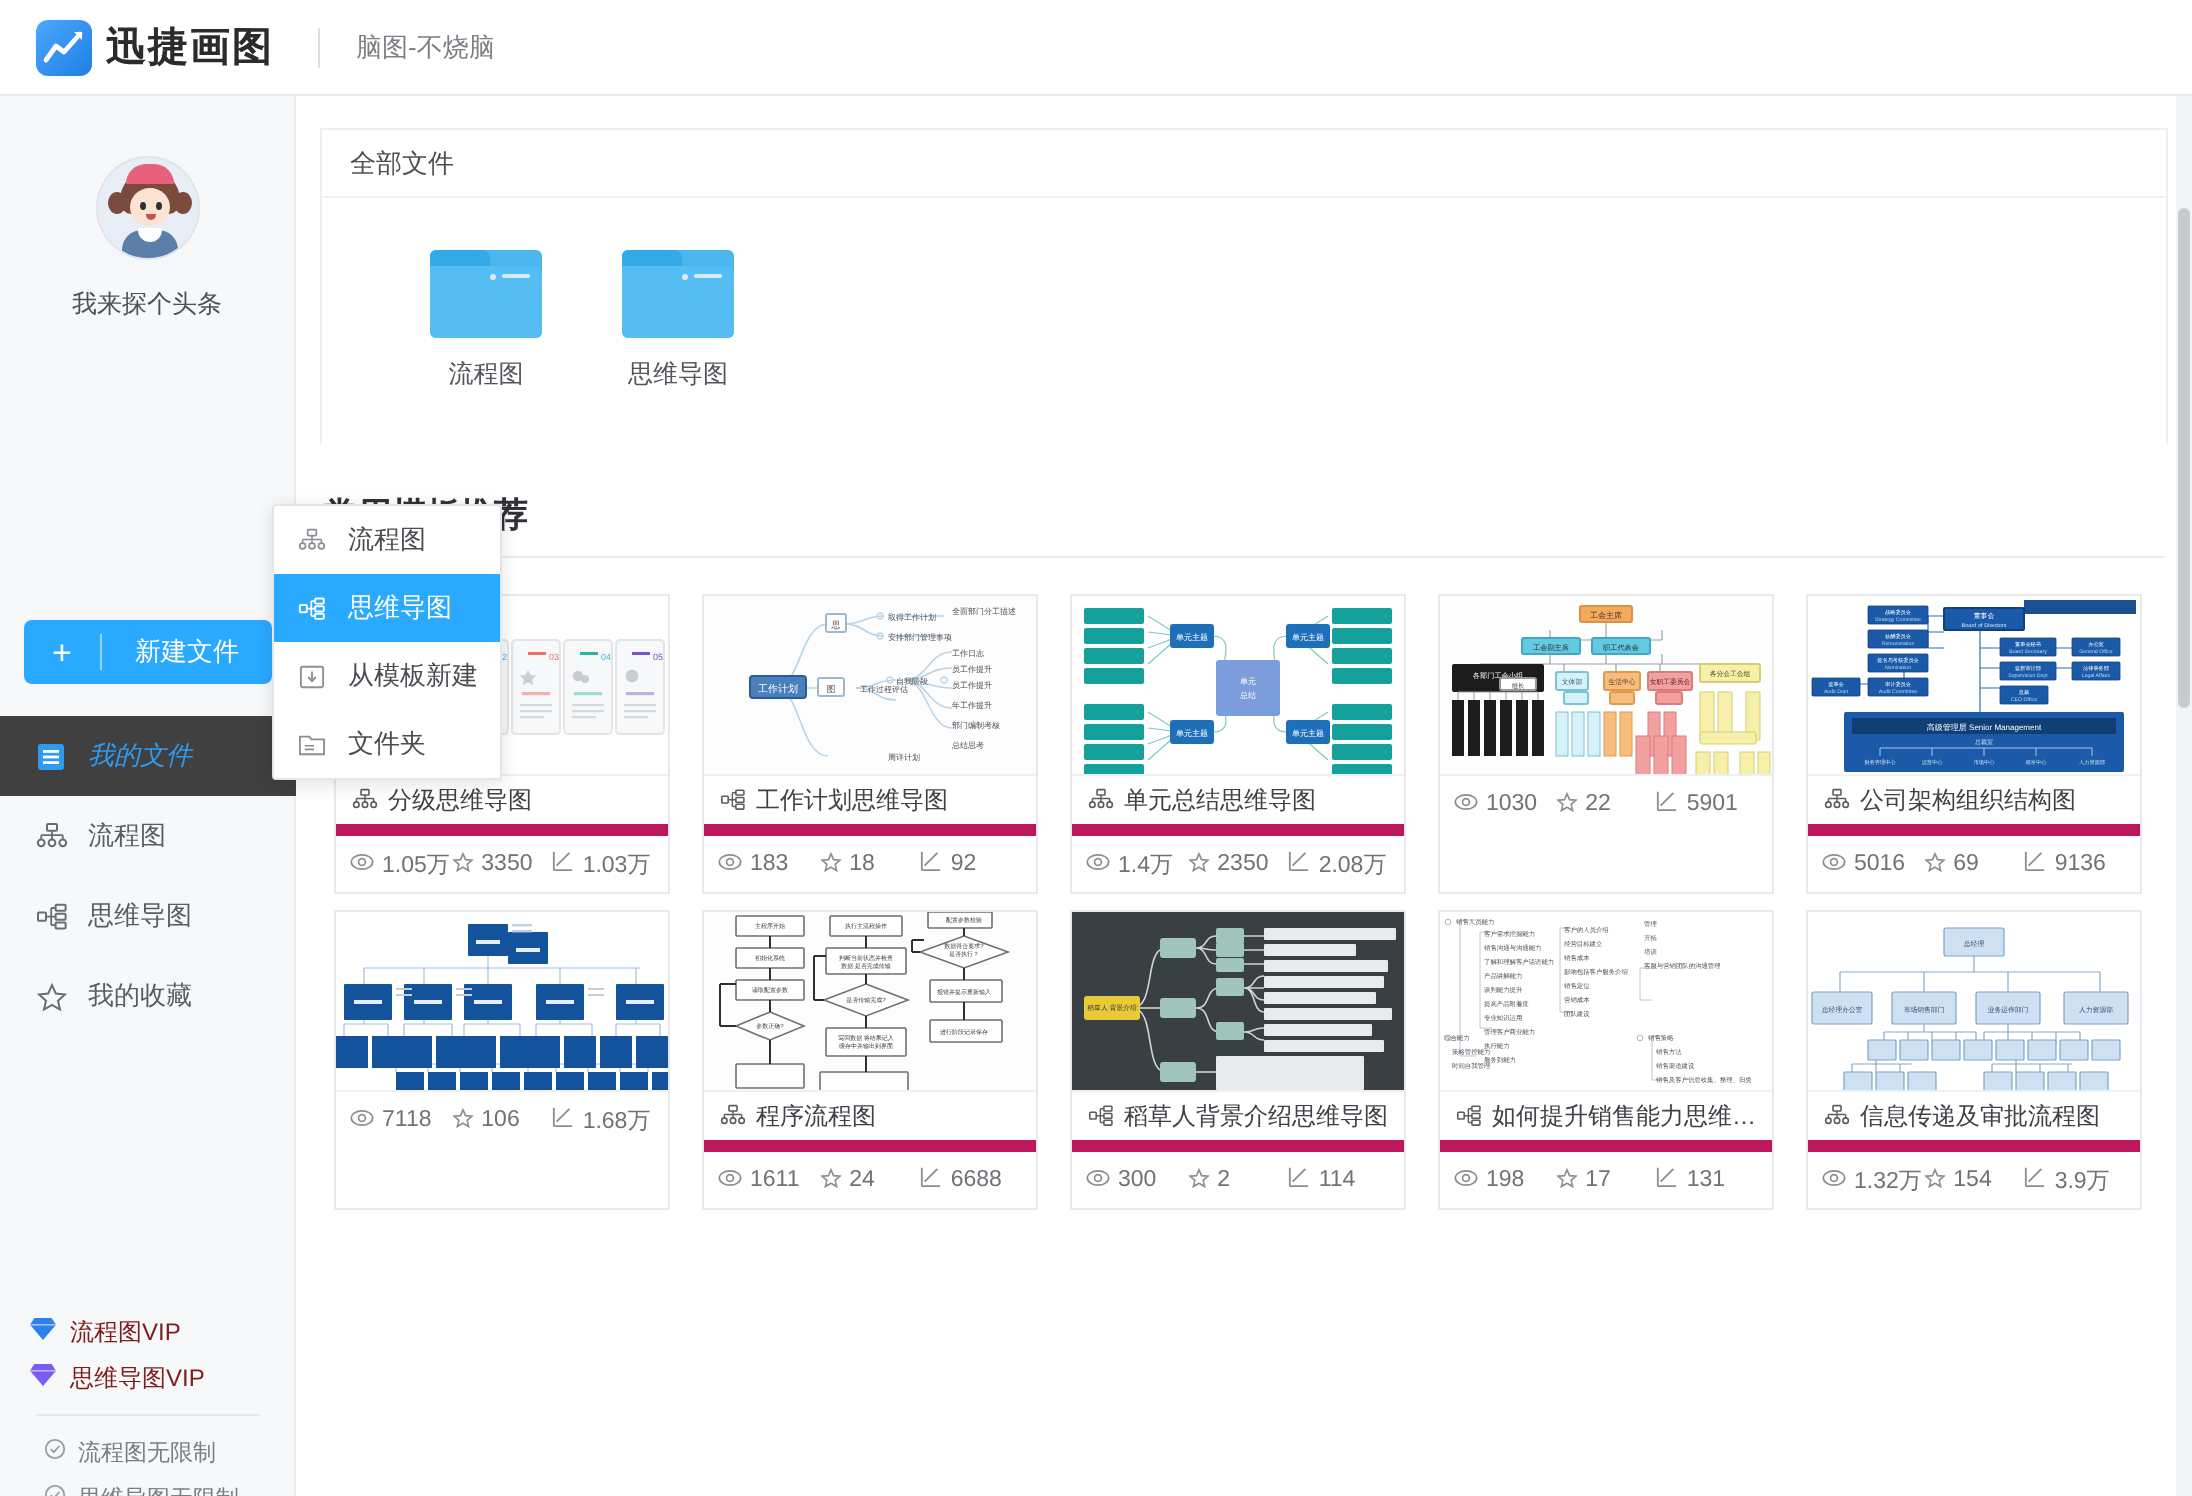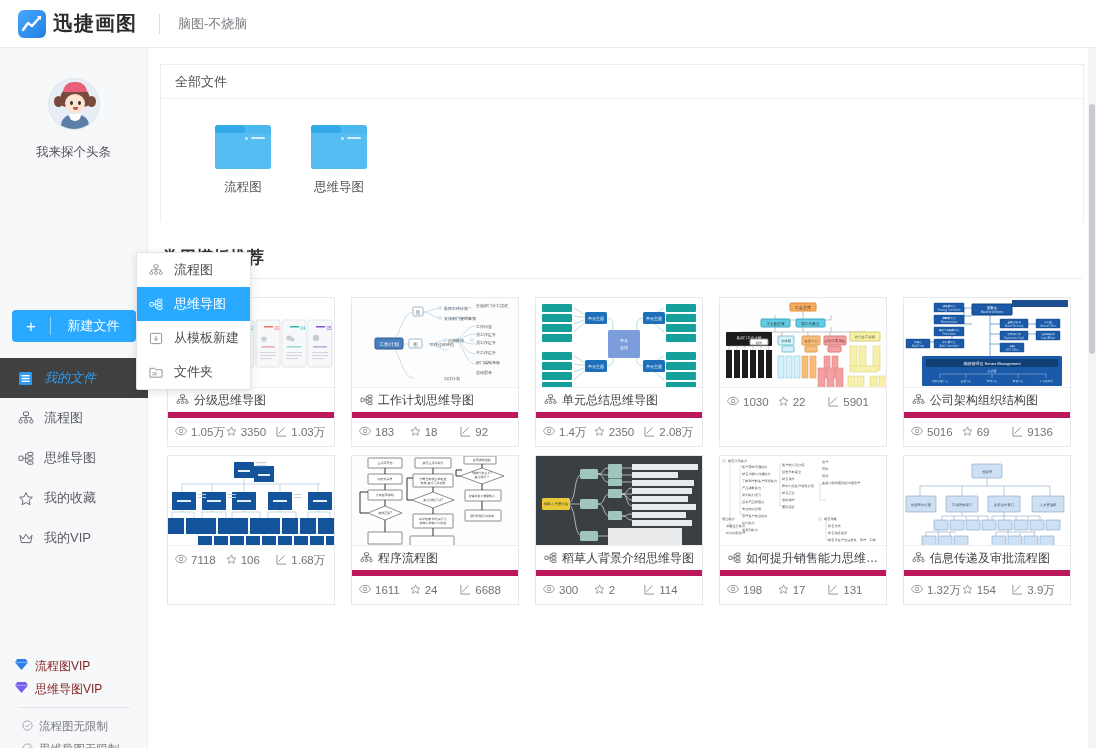--- a/index.html
+++ b/index.html
@@ -212,28 +212,20 @@
         </span>
         <span class="lbl">思维导图</span>
       </div>
       <div class="nav-item">
         <span class="ico">
           <svg width="16" height="15" viewBox="0 0 16 15">
               <polygon points="8,1.6 9.9,5.8 14.4,6.3 11,9.4 12,13.8 8,11.5 4,13.8 5,9.4 1.6,6.3 6.1,5.8" fill="none" stroke="#6a6c71" stroke-width="1"></polygon>
             </svg>
         </span>
         <span class="lbl">我的收藏</span>
-      </div>
-      <div class="nav-item">
-        <span class="ico">
-          <svg width="16" height="15" viewBox="0 0 16 15">
-              <path d="M2 4.2 L5 8 L8 3.2 L11 8 L14 4.2 L12.7 11.6 H3.3 Z" fill="none" stroke="#6a6c71" stroke-width="1" stroke-linejoin="round"></path>
-            </svg>
-        </span>
-        <span class="lbl">我的VIP</span>
       </div>
     </div>
 
     <div class="vip-box">
       <div class="vip-row">
         <span class="dia">
           <svg width="15" height="13" viewBox="0 0 15 13">
               <path d="M3.2 1 H11.8 L14 4.4 L7.5 12 L1 4.4 Z" fill="#2f80ed"></path>
               <path d="M1 4.4 H14" stroke="#9dc4f5" stroke-width="0.8"></path>
             </svg>

